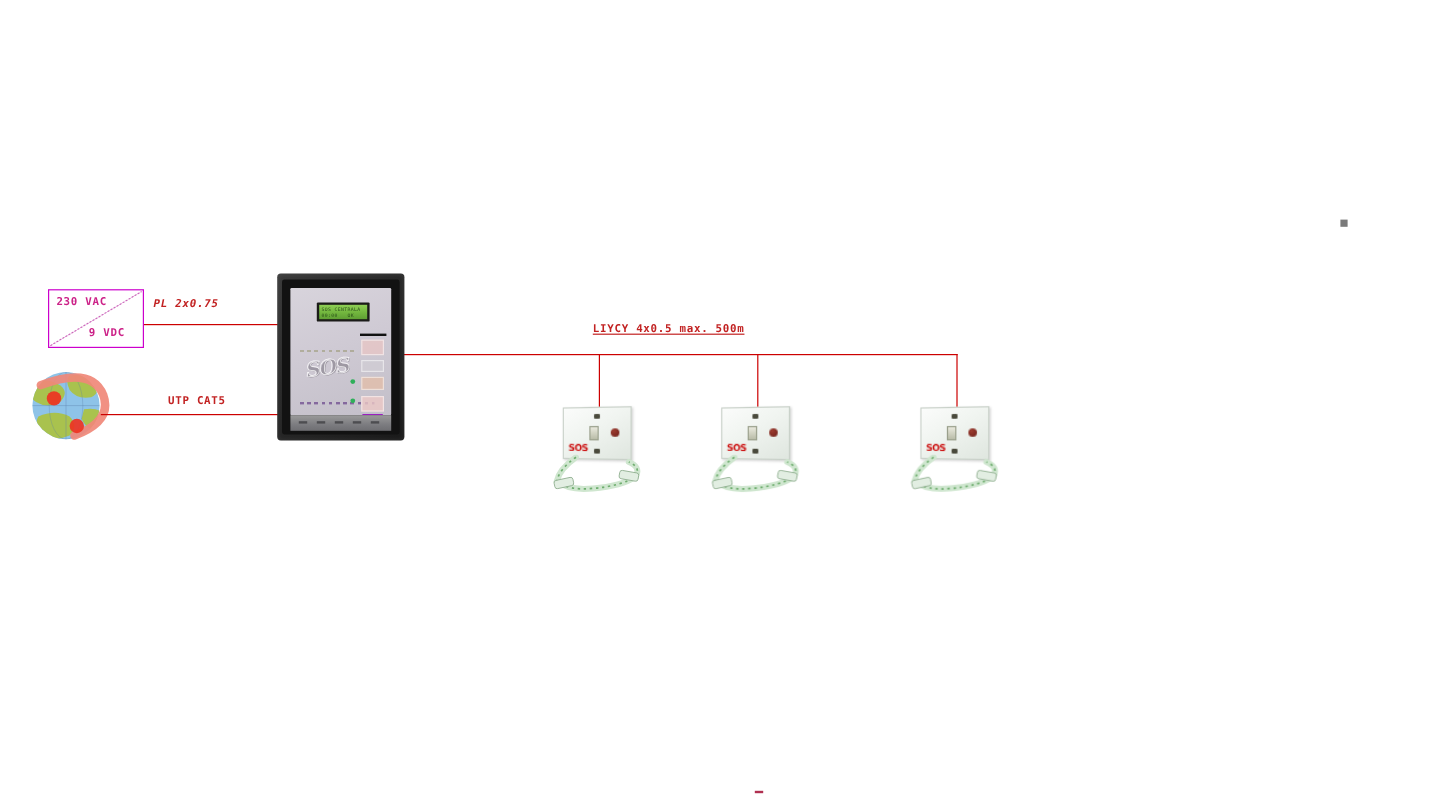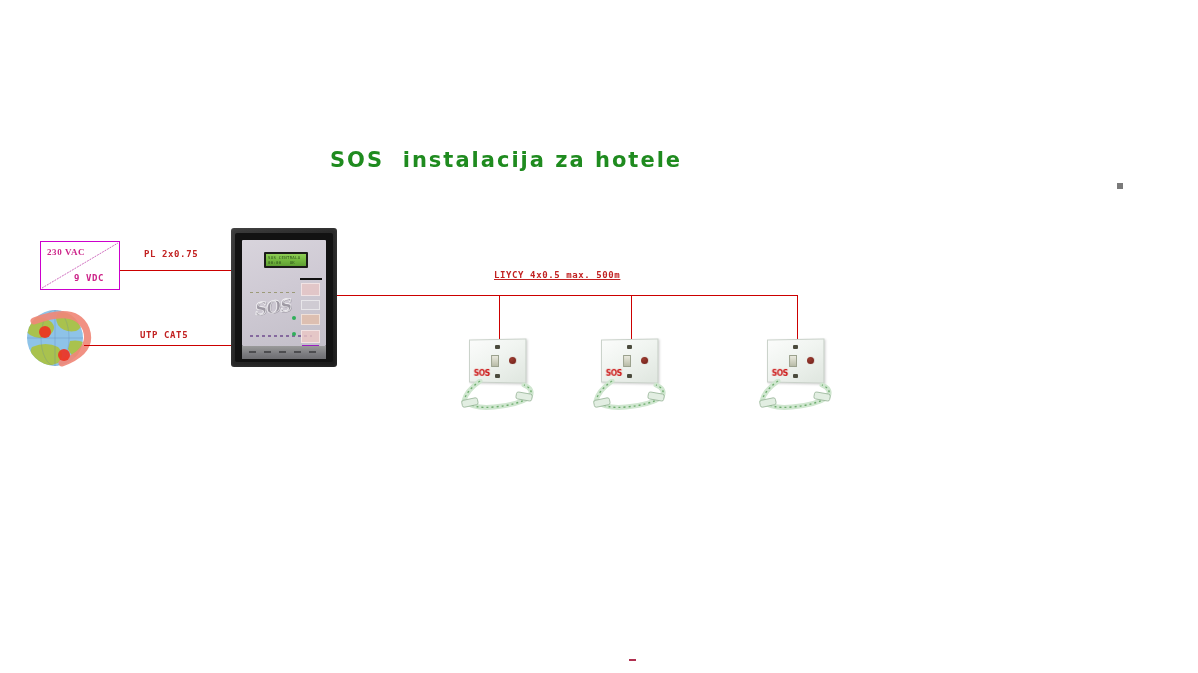--- a/index.html
+++ b/index.html
@@ -68,21 +68,21 @@
   }
   .psu-label {
     position: absolute;
     font-family: "DejaVu Sans Mono", monospace;
     font-size: 9px;
     font-weight: bold;
     letter-spacing: 0.6px;
     color: #cc2288;
     white-space: pre;
   }
-  #psu-label-ac { left: 6px; top: 5px; font-family: Liberation Serif, serif; }
+  #psu-label-ac { left: 6px; top: 5px; }
   #psu-label-dc { left: 33px; top: 31px; }
 
   
   #globe-icon {
     position: absolute;
     left: 14px;
     top: 307px;
     width: 82px;
     height: 62px;
   }
@@ -297,21 +297,20 @@
     left: 629px; top: 659px;
     width: 7px; height: 2px;
     background: #b03050;
   }
 </style>
 </head>
 <body>
 
 <div id="canvas">
 
-  <div id="diagram-title">SOS  instalacija za hotele</div>
 
   <div id="psu-box">
     <svg id="psu-diagonal" viewBox="0 0 80 49" preserveAspectRatio="none">
       <line x1="1" y1="48" x2="79" y2="1" stroke="#cc66bb" stroke-width="1" stroke-dasharray="2,1"></line>
     </svg>
     <div class="psu-label" id="psu-label-ac">230 VAC</div>
     <div class="psu-label" id="psu-label-dc">9 VDC</div>
   </div>
 
   <svg id="globe-icon" viewBox="0 0 82 62">
@@ -329,21 +328,21 @@
       <line x1="41" y1="2" x2="41" y2="60" stroke="#5a7fa8" stroke-width="0.5" opacity="0.6"></line>
       <line x1="13" y1="31" x2="69" y2="31" stroke="#5a7fa8" stroke-width="0.5" opacity="0.6"></line>
       <ellipse cx="41" cy="31" rx="14" ry="28" fill="none" stroke="#5a7fa8" stroke-width="0.5" opacity="0.5"></ellipse>
     </g>
     <path d="M20 14 Q62 -2 72 22 Q80 44 48 56" fill="none" stroke="#f08878" stroke-width="7" stroke-linecap="round" opacity="0.92"></path>
     <circle cx="31" cy="25" r="6" fill="#ee3322" opacity="0.92"></circle>
     <circle cx="50" cy="48" r="6" fill="#ee3322" opacity="0.92"></circle>
   </svg>
 
   <div class="wire wire-h" style="left:120px; top:270px; width:112px;"></div>
-  <div class="wire-label" style="left:144px; top:249px;">PL 2x0.75</div>
+  <div class="wire-label" style="left:128px; top:249px;font-style:italic;">PL 2x0.75</div>
 
   <div class="wire wire-h" style="left:84px; top:345px; width:148px;"></div>
   <div class="wire-label" style="left:140px; top:330px;">UTP CAT5</div>
 
   <div class="wire wire-h" style="left:336px; top:295px; width:462px;"></div>
   <div class="wire wire-v" style="left:499px; top:295px; height:44px;"></div>
   <div class="wire wire-v" style="left:631px; top:295px; height:44px;"></div>
   <div class="wire wire-v" style="left:797px; top:295px; height:44px;"></div>
   <div class="wire-label" style="left:494px; top:270px;text-decoration:underline;">LIYCY 4x0.5 max. 500m</div>
 

